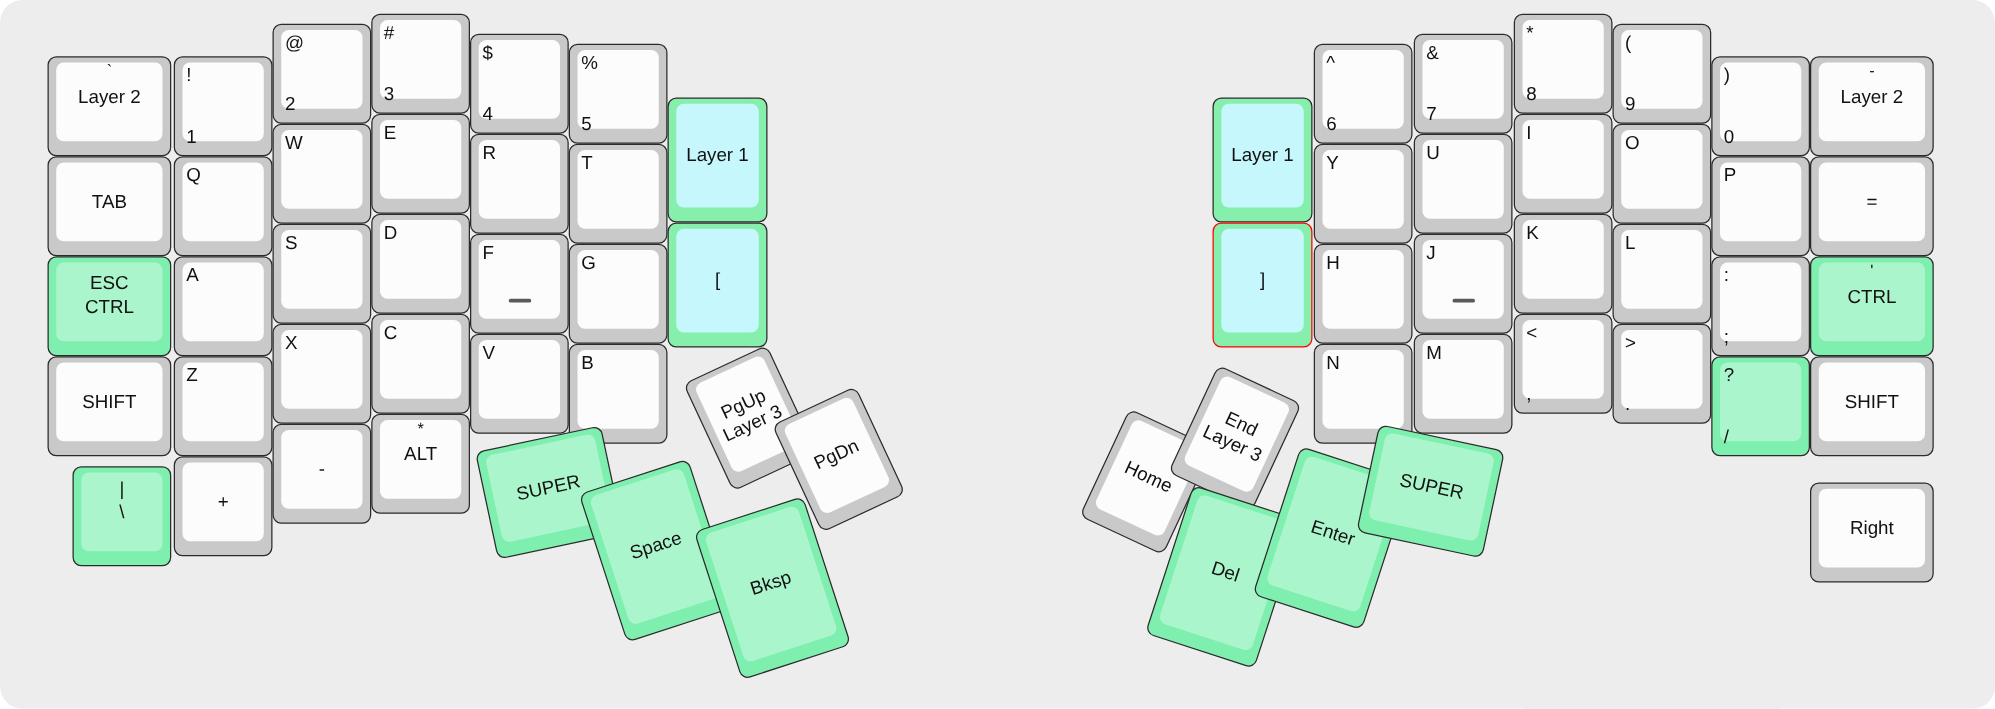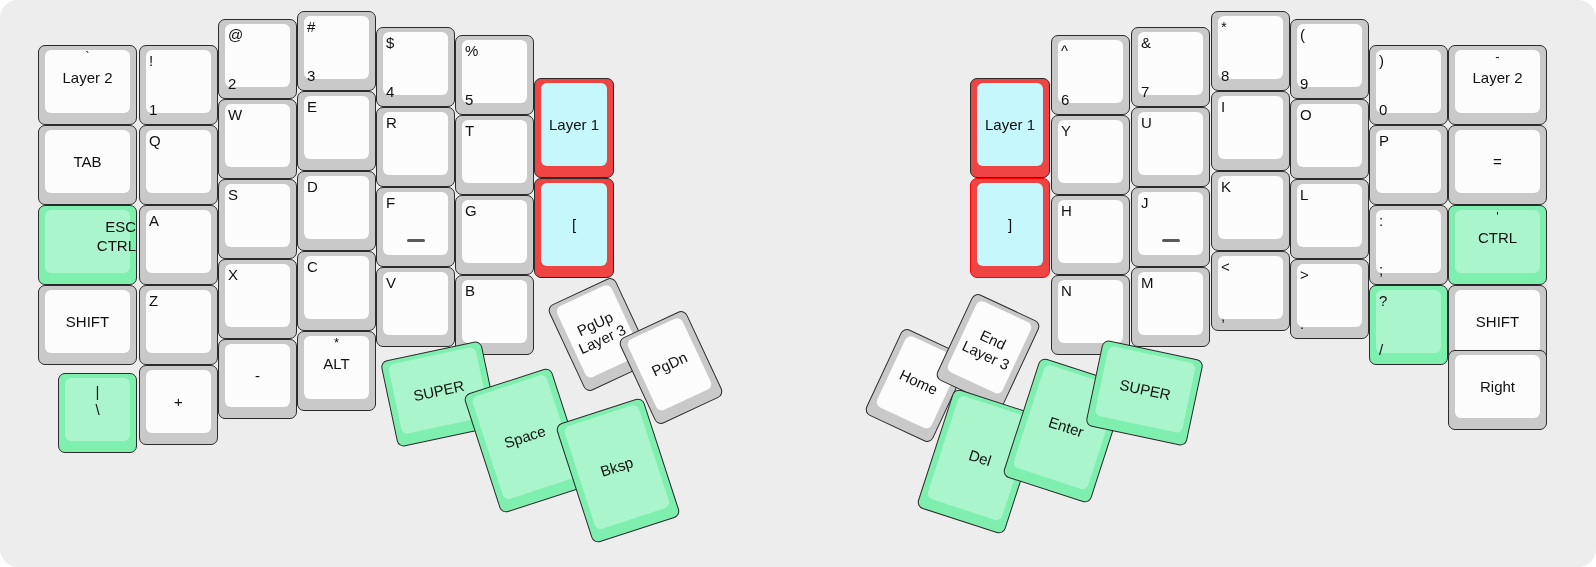--- a/index.html
+++ b/index.html
@@ -21,21 +21,21 @@
   }
   .key .cap{
     position:absolute;
     left:6px;right:6px;top:4px;bottom:11px;
     background:#fcfcfc;
     border-radius:6px;
     box-sizing:border-box;
   }
   .key.green{background:#7fefaf;}
   .key.green .cap{background:#aaf5cc;}
-  .key.cyan{background:#ef4444;}
+  .key.cyan{background:#86efac;}
   .key.cyan .cap{background:#c5f7fc;}
   .key.sel{border-color:#ff0000;}
 
   .legends{
     position:absolute;
     left:0;right:0;top:0;bottom:0;
     display:flex;flex-direction:column;
     align-items:center;
     pointer-events:none;
   }
@@ -46,21 +46,21 @@
     white-space:pre;
     text-align:center;
   }
   
   .layout-tl .legends{align-items:flex-start;}
   .layout-tl .lg{padding-left:9px;}
   .layout-tl .lg.l0{margin-top:7px;}
   .layout-tl .lg.l1{margin-top:33px;}
 
   
-  .layout-cc .legends{justify-content:flex-start;align-items:flex-end;}
+  .layout-cc .legends{justify-content:flex-start;}
   .layout-cc .lg.l0{margin-top:13px;}
   .layout-cc .lg.l1{margin-top:3px;}
 
   
   .layout-mc .lg.l0{margin-top:4px;font-size:13px;}
   .layout-mc .lg.l1{margin-top:6px;text-align:center;}
 
   
   .layout-c .legends{justify-content:center;}
   .layout-c .lg{margin-bottom:7px;}
@@ -471,21 +471,21 @@
         <div class="lg l0">'</div>
         <div class="lg l1">CTRL</div>
       </div>
     </div>
     <div class="key layout-c" style="left: 1448px; top: 285px; width: 99px; height: 80px;">
       <div class="cap"></div>
       <div class="legends">
         <div class="lg l1">SHIFT</div>
       </div>
     </div>
-    <div class="key layout-c" style="left: 1448px; top: 350px; width: 99px; height: 80px;">
+    <div class="key layout-c" style="left: 1448px; top: 386px; width: 99px; height: 80px;">
       <div class="cap"></div>
       <div class="legends">
         <div class="lg l1">Right</div>
       </div>
     </div>
     <div class="key layout-c" style="left: 880px; top: 338px; width: 74px; height: 95px; transform: rotate(25deg);">
       <div class="cap"></div>
       <div class="legends">
         <div class="lg l1">Home</div>
       </div>

